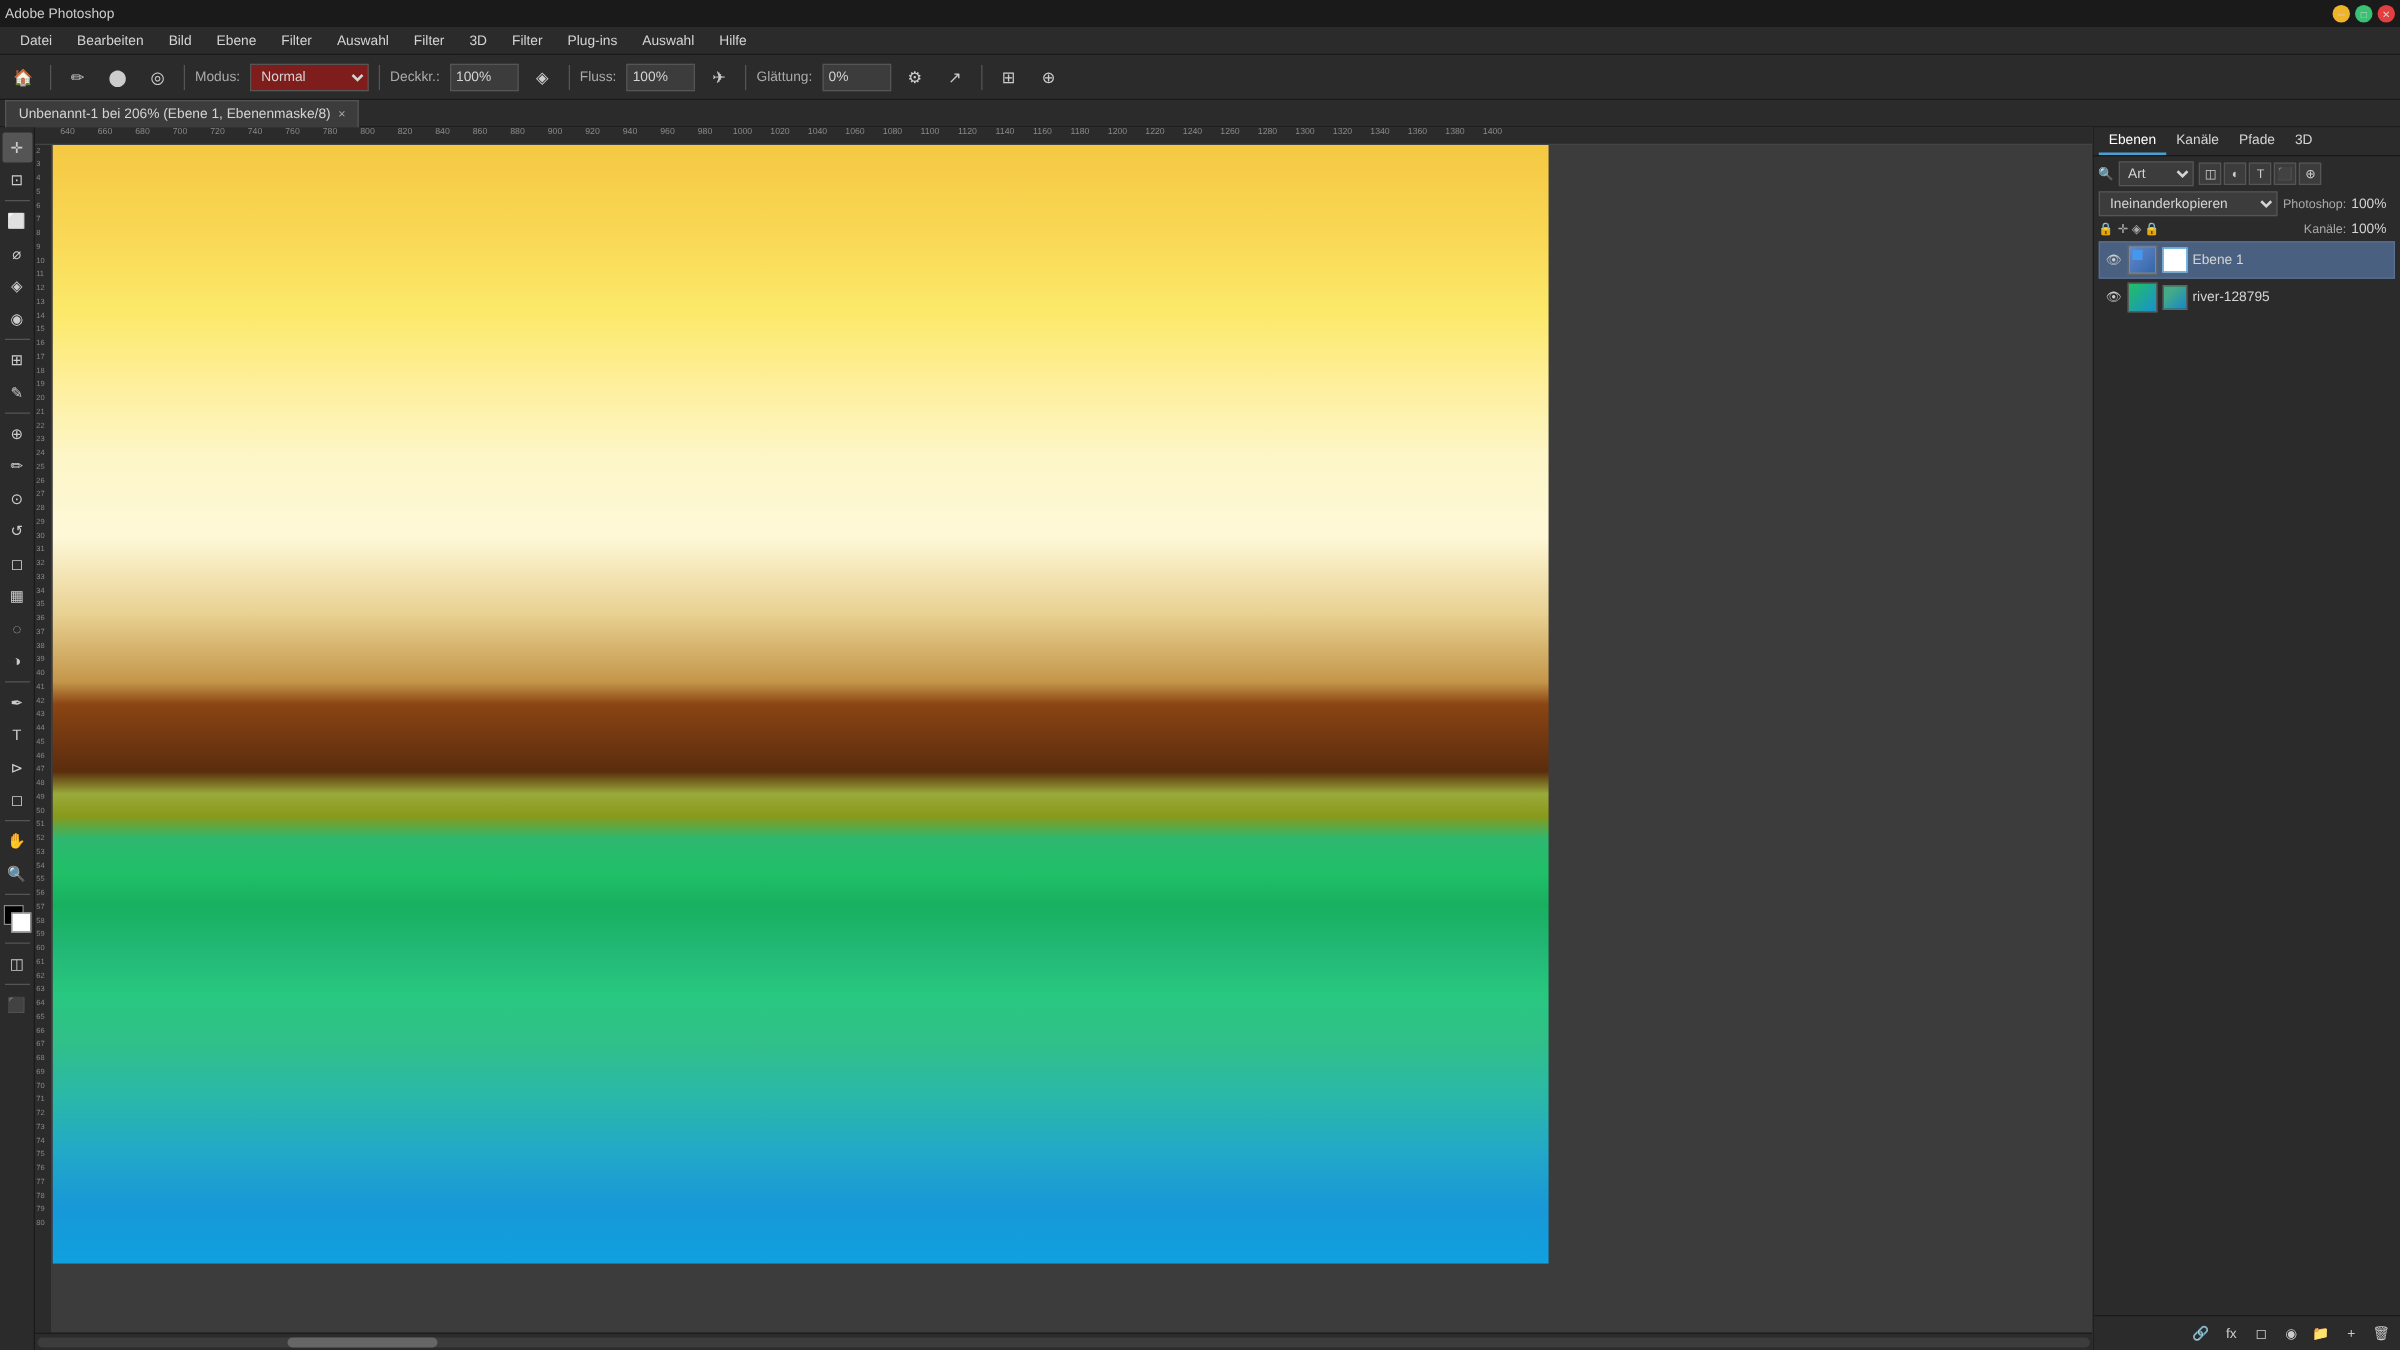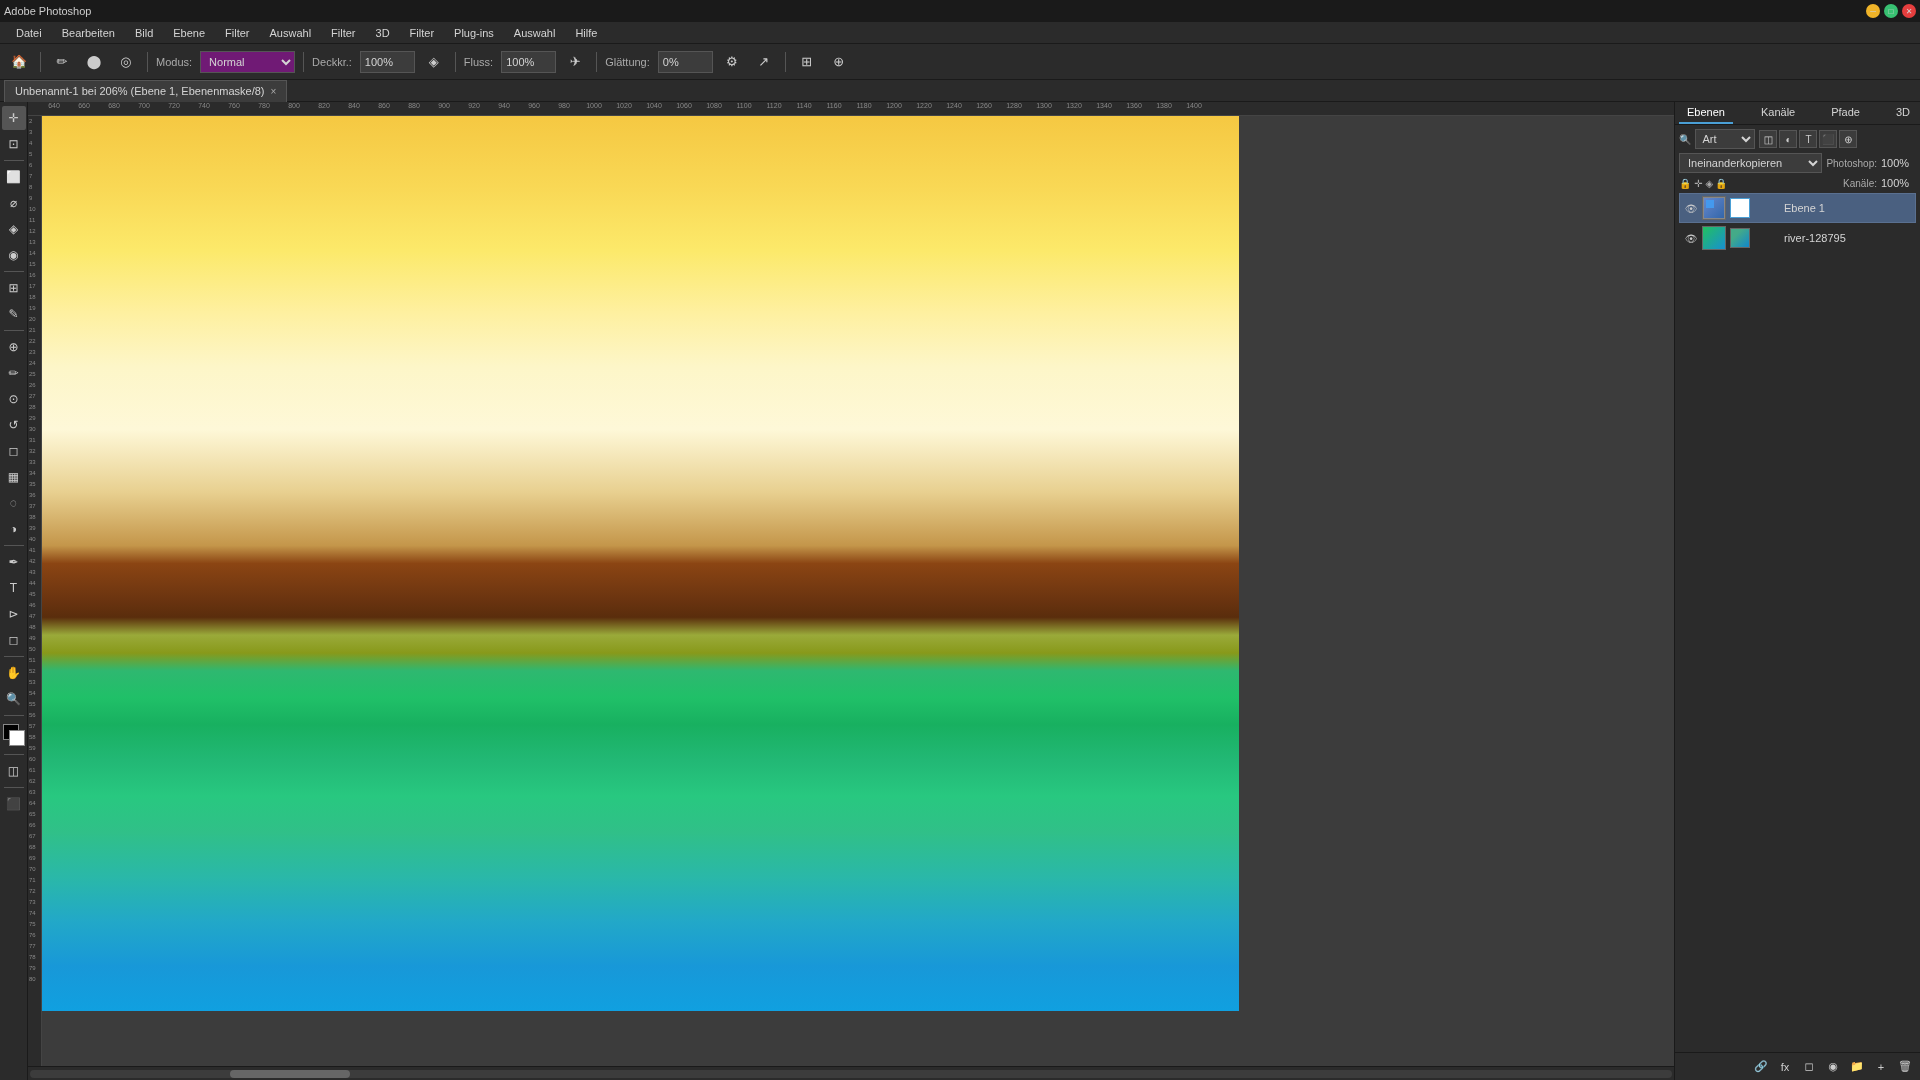--- a/index.html
+++ b/index.html
@@ -54,21 +54,21 @@
       width: 1px; height: 20px;
       background: #555;
       margin: 0 2px;
     }
     .toolbar-label {
       color: #aaa;
       font-size: 11px;
       margin-right: 2px;
     }
     .toolbar-select {
-      background: #701a75;
+      background: #7f1d1d;
       color: #d4d4d4;
       border: 1px solid #555;
       height: 22px;
       font-size: 11px;
       padding: 0 4px;
       cursor: pointer;
     }
     .toolbar-input {
       background: #3c3c3c;
       color: #d4d4d4;
@@ -258,21 +258,21 @@
       display: flex;
       flex-direction: column;
     }
 
     
     #panel-tabs {
       display: flex;
       background: #2b2b2b;
       border-bottom: 1px solid #1a1a1a;
       padding: 0 4px;
-      gap: 20px;
+      gap: 0;
     }
     .panel-tab {
       padding: 4px 8px;
       font-size: 11px;
       color: #d4d4d4;
       cursor: pointer;
       border-bottom: 2px solid transparent;
     }
     .panel-tab.active {
       color: #fff;
@@ -375,21 +375,20 @@
     .layer-mask-thumb {
       width: 20px; height: 20px;
       border: 1px solid #666;
       background: linear-gradient(135deg, #fff 50%, #ccc 50%);
       flex-shrink: 0;
     }
     .layer-name {
       font-size: 11px;
       color: #d4d4d4;
       flex: 1;
-      margin-left: 30px;
     }
 
     
     .thumb-blue { background: linear-gradient(135deg, #4488cc, #2266aa); }
 
     
     #bottom-scroll {
       height: 14px;
       background: #2b2b2b;
       border-top: 1px solid #1a1a1a;

